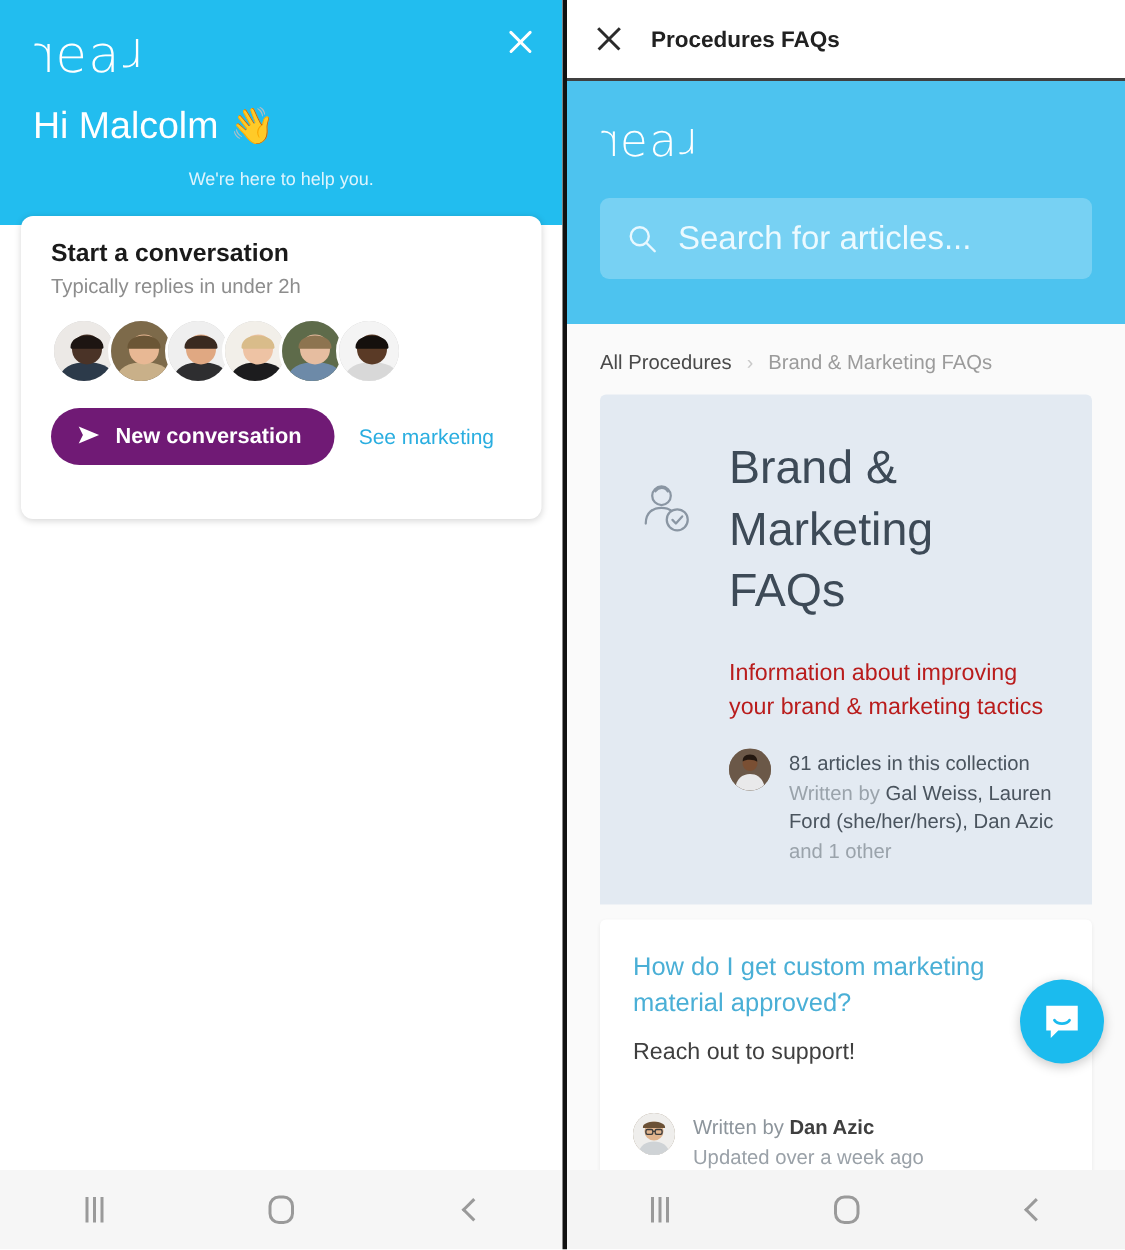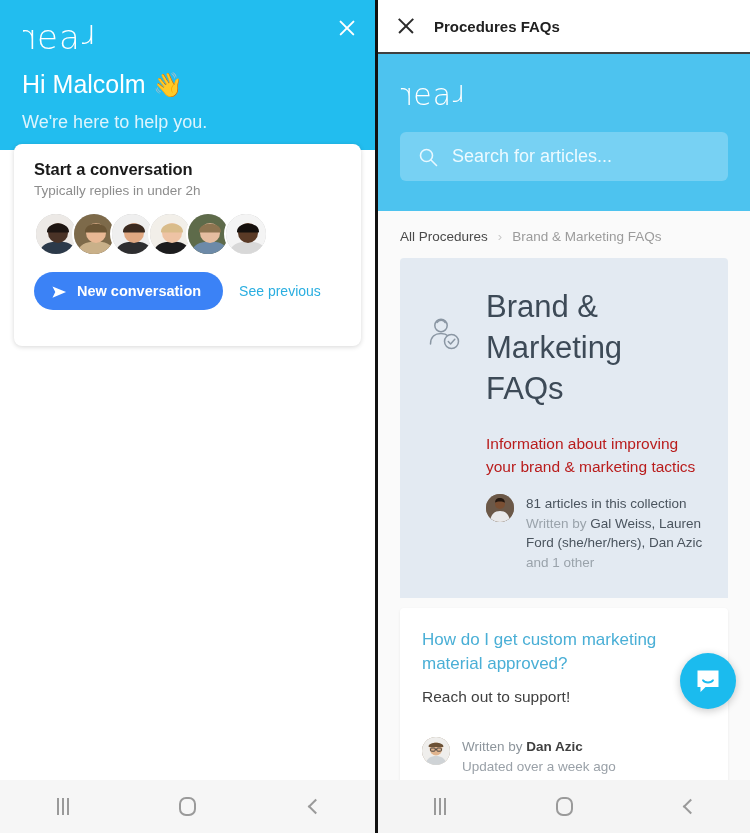--- a/index.html
+++ b/index.html
@@ -44,42 +44,42 @@
   }
   .close-x:before, .close-x:after {
     content:""; position:absolute; left:2px; top:11px; width:20px; height:1.8px; background:#fff; border-radius:1px;
   }
   .close-x:before { transform: rotate(45deg); }
   .close-x:after { transform: rotate(-45deg); }
   .greeting {
     color:#ffffff; font-size:25px; font-weight:400; margin-top:16px; display:flex; align-items:center; gap:8px;
   }
   .wave { font-size:24px; }
-  .sub-greeting { color:#ddf4fd; font-size:18px; margin-top:13px; }
+  .sub-greeting { color:#ddf4fd; font-size:12px; margin-top:13px;text-align:center; }
 
   .card {
     background:#fff; border-radius:8px; box-shadow: 0 1px 5px rgba(0,0,0,0.16);
     margin: 0 14px;
   }
   .card.conv { position:relative; margin-top:-6px; padding:16px 20px 36px 20px; }
   .card-title { font-size:16.5px; font-weight:700; color:#1a1a1a; }
   .card-sub { font-size:13.5px; color:#8d8d8d; margin-top:4px; }
 
   .avatars { display:flex; margin-top:14px; }
   .avatar {
     width:44px; height:44px; border-radius:50%; border:2px solid #fff; margin-left:-6px;
     overflow:hidden; position:relative; background:#ccc; flex:0 0 auto;
   }
   .avatar:first-child { margin-left:0; }
 
   .btn-row { display:flex; align-items:center; margin-top:16px; gap:16px; }
   .btn-new {
-    background:#3b82f6; color:#fff; border:none; border-radius:22px;
+    background:#701a75; color:#fff; border:none; border-radius:22px;
     padding:11px 22px 11px 18px; font-size:14.5px; font-weight:700;
-    display:flex; align-items:flex-end; gap:10px; cursor:pointer;
+    display:flex; align-items:flex-start; gap:10px; cursor:pointer;
     font-family:"Liberation Sans", sans-serif;
   }
   .send-ico { width:15px; height:14px; display:block; }
   .see-prev { color:#2aaee0; font-size:14px; cursor:pointer; }
 
   .card.find { margin-top:18px; padding:18px 18px 20px 18px; position:relative; overflow:hidden; }
   .card.find .arc {
     position:absolute; left:142px; top:56px; width:64px; height:64px; border-radius:50%;
     border:1.5px solid #e2e2e2; pointer-events:none;
   }
@@ -111,21 +111,21 @@
   .hc-title { font-size:15px; font-weight:700; color:#212121; }
 
   .hc-hero { background:#4DC3EF; padding:26px 22px 30px 22px; }
   .hc-hero .logo { font-size:30px; }
   .hc-search {
     margin-top:22px; background:rgba(255,255,255,0.24); border-radius:6px;
     display:flex; align-items:center; gap:14px; padding:14px 18px;
     cursor:text;
   }
   .mag { width:20px; height:20px; flex:0 0 auto; }
-  .hc-search-ph { color:#ecfaff; font-size:18px; }
+  .hc-search-ph { color:#ecfaff; font-size:22px; }
 
   .hc-body { background:#fafafa; padding:0 0 0 0; flex:1; overflow:hidden; }
   .crumbs { display:flex; align-items:center; gap:10px; padding:18px 22px 14px 22px; font-size:13.5px; }
   .crumb-link { color:#4a4a4a; cursor:pointer; }
   .crumb-sep { color:#c9c9c9; font-size:13px; }
   .crumb-cur { color:#9b9b9b; }
 
   .collection {
     background:#E3EAF2; margin:0 22px; border-radius:4px 4px 0 0; padding:28px 24px 26px 24px;
     display:flex; gap:22px;
@@ -219,21 +219,21 @@
                 <path d="M11 17.5 C11 7 33 7 33 17.5 C33 19 31.5 18.5 31.5 18.5 L12.5 18.5 C12.5 18.5 11 19 11 17.5Z" fill="#15100d"></path>
               </svg></div>
           </div>
         <div class="btn-row">
           <button class="btn-new">
             <svg class="send-ico" viewBox="0 0 16 14">
               <path d="M0.5 1 L15 7 L0.5 13 L3.5 7 Z" fill="#ffffff"></path>
             </svg>
             <span>New conversation</span>
           </button>
-          <span class="see-prev">See previous</span>
+          <span class="see-prev">See marketing</span>
         </div>
       </div>
 
 
     </div>
     <div class="navbar">
       <div class="nav-btn">
         <span class="nav-recents">
             <i></i>
             <i></i>

